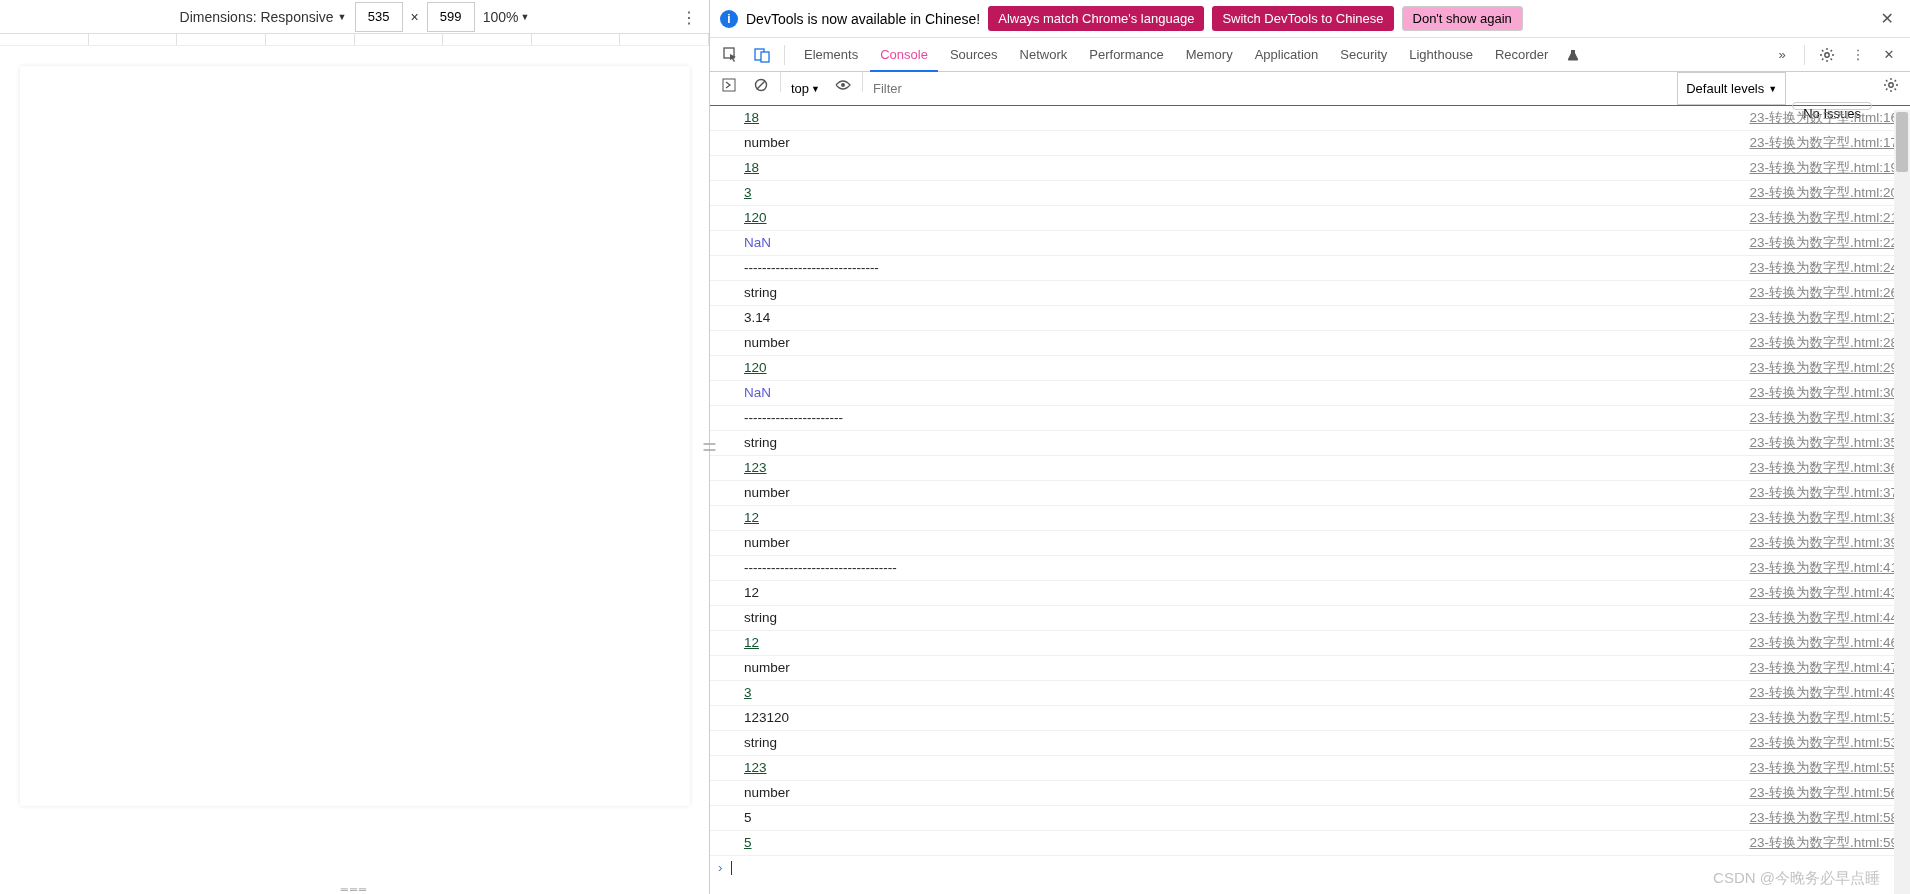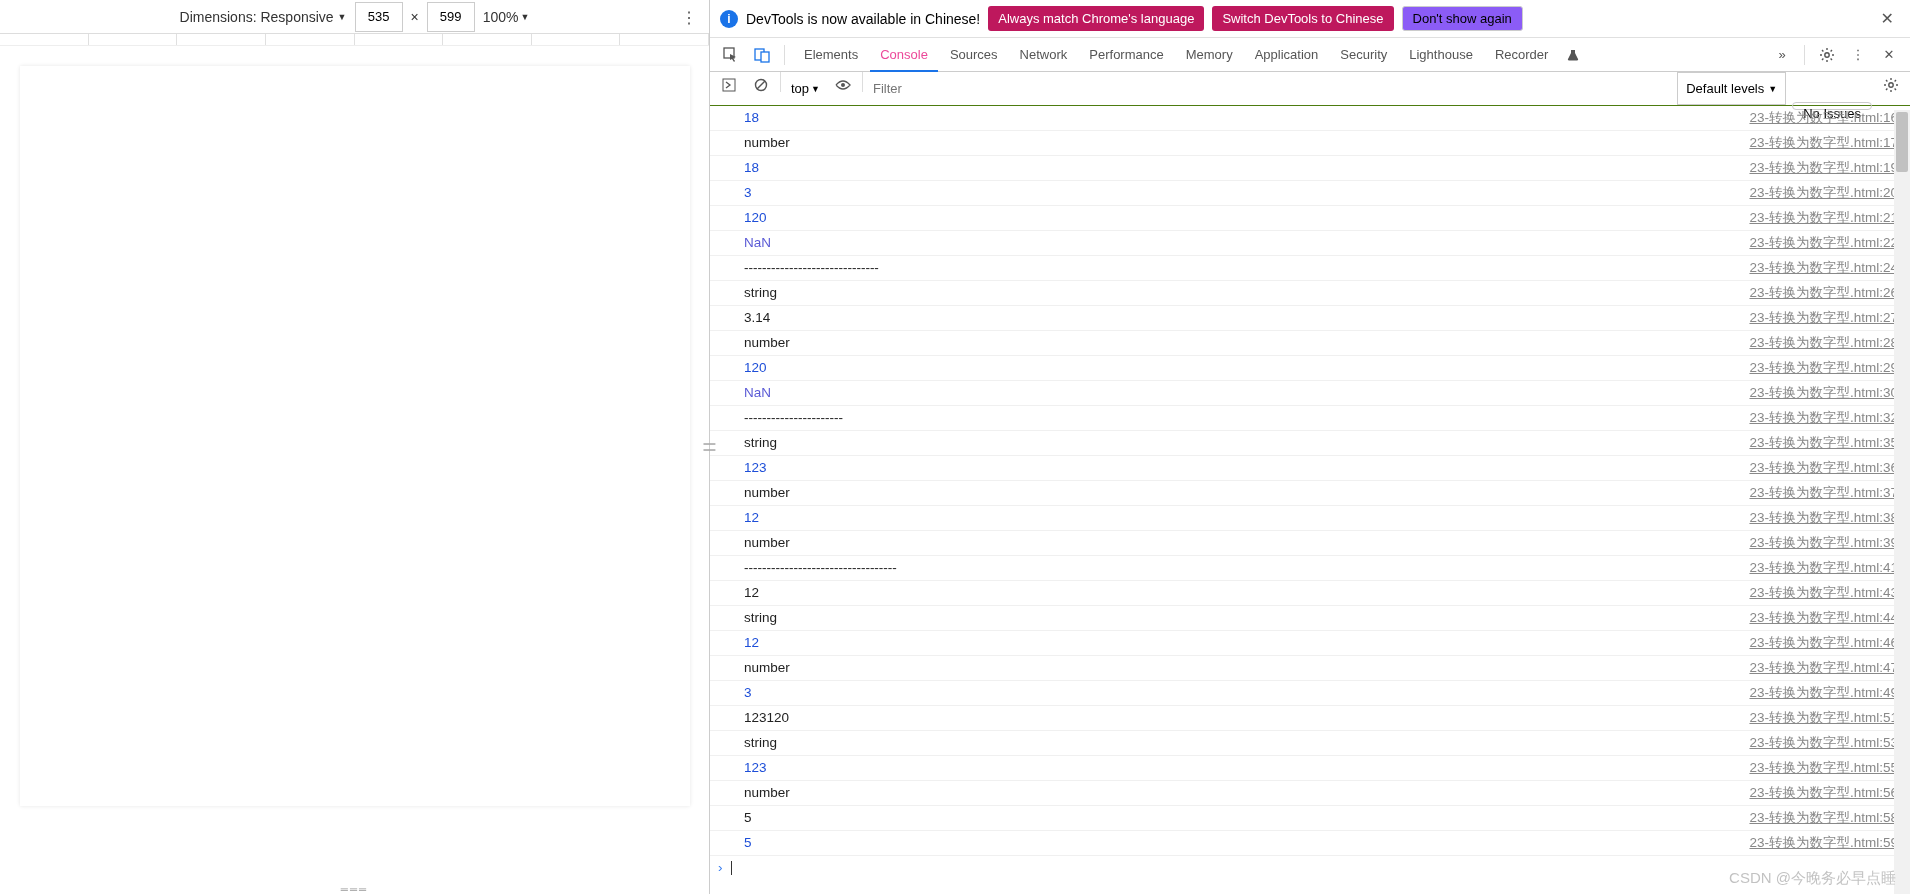--- a/index.html
+++ b/index.html
@@ -14,52 +14,52 @@
 .ruler div { border-right:1px solid #e0e0e0; flex:1; }
 .viewport { flex:1; display:flex; justify-content:center; padding-top:20px; }
 .page { width:670px; height:740px; box-shadow:0 0 4px rgba(0,0,0,.1); background:#fff; }
 .grip-h { height:10px; display:flex; justify-content:center; align-items:center; color:#999; font-size:10px; letter-spacing:2px; }
 .grip-v { position:absolute; right:-6px; top:50%; transform:translateY(-50%); color:#aaa; writing-mode:vertical-rl; display:flex; gap:-2px; font-size:10px; }
 
 .right-pane { flex:1; display:flex; flex-direction:column; height:894px; position:relative; }
 .info-bar { height:38px; display:flex; align-items:center; gap:8px; padding:0 10px; border-bottom:1px solid #e0e0e0; font-size:14px; }
 .info-icon { width:18px; height:18px; border-radius:50%; background:#1a73e8; color:#fff; font-size:12px; display:flex; align-items:center; justify-content:center; font-weight:bold; }
 .btn-blue { background:#be185d; color:#fff; border:none; padding:5px 10px; border-radius:3px; font-size:13px; cursor:pointer; }
-.btn-outline { background:#8b5cf6; border:1px solid #ccc; padding:4px 10px; border-radius:3px; font-size:13px; cursor:pointer; }
+.btn-outline { background:#f9a8d4; border:1px solid #ccc; padding:4px 10px; border-radius:3px; font-size:13px; cursor:pointer; }
 .info-close { margin-left:auto; cursor:pointer; font-size:16px; color:#555; padding:0 6px; }
 
 .tab-bar { height:34px; display:flex; align-items:center; border-bottom:1px solid #ccc; padding:0 8px; gap:5px; font-size:13px; color:#555; }
 .tab-btn { padding:8px 10px; cursor:pointer; white-space:nowrap; }
 .tab-btn.active { color:#ec4899; border-bottom:2px solid #1a73e8; margin-bottom:-1px; }
 .icon-btn { width:26px; height:26px; display:flex; align-items:center; justify-content:center; cursor:pointer; color:#555; }
 .icon-btn.active { color:#1a73e8; }
 .tab-bar .spacer { flex:1; }
 .tab-sep { width:1px; height:20px; background:#ddd; margin:0 4px; }
 
 .filter-bar { height:34px; display:flex; border-bottom:1px solid #4d7c0f; padding:0 6px; gap:6px; font-size:13px; position:relative; }
 .ctx-sel { border:none; background:transparent; padding:2px 4px; display:flex; align-items:center; gap:2px; cursor:pointer; }
 .filter-input { flex:1; border:none; outline:none; font-size:13px; padding:4px; color:#888; }
 .levels { border:1px solid #ccc; padding:3px 8px; border-radius:0; display:flex; align-items:center; gap:4px; cursor:pointer; }
 .no-issues { border:1px solid #ccc; padding:3px 10px; border-radius:11px; cursor:pointer;margin-top:30px; }
 .vsep { width:1px; height:20px; background:#ddd; }
 
 .console-body { flex:1; overflow-y:auto; font-family:Consolas,monospace; font-size:13.5px; position:relative; }
 .log-row { display:flex; justify-content:space-between; padding:2px 12px 2px 34px; border-bottom:1px solid #f0f0f0; line-height:20px; }
-.log-val.num { color:#1d4ed8; }
+.log-val.num { color:#14532d;text-decoration:underline; }
 .log-val.str { color:#222; }
 .log-val.nan { color:#5b5bd6; }
 .log-src { color:#888; text-decoration:underline; cursor:pointer; white-space:nowrap; }
 .prompt-row { display:flex; align-items:center; padding:4px 8px; color:#367cf1; font-family:Consolas,monospace; }
 .prompt-row .caret { margin-right:8px; }
 .prompt-row .cursor-line { width:1px; height:14px; background:#333; }
 
 .scrollbar-v { position:absolute; right:0; top:110px; width:16px; bottom:0; background:#f1f1f1; }
 .scroll-thumb { position:absolute; left:2px; right:2px; top:2px; height:60px; background:#c1c1c1; border-radius:2px; }
 
-.watermark { position:absolute; right:14px; bottom:6px; color:rgba(120,120,120,.45); font-size:15px; pointer-events:none; }
+.watermark { position:absolute; right:30px; bottom:6px; color:rgba(120,120,120,.45); font-size:15px; pointer-events:none; }
 .tri { font-size:9px; }
 svg { display:block; }
 </style>
 </head>
 <body>
 
 <div class="left-pane">
   <div class="left-toolbar">
     <span class="dim-label">
       <span>Dimensions: Responsive</span>

